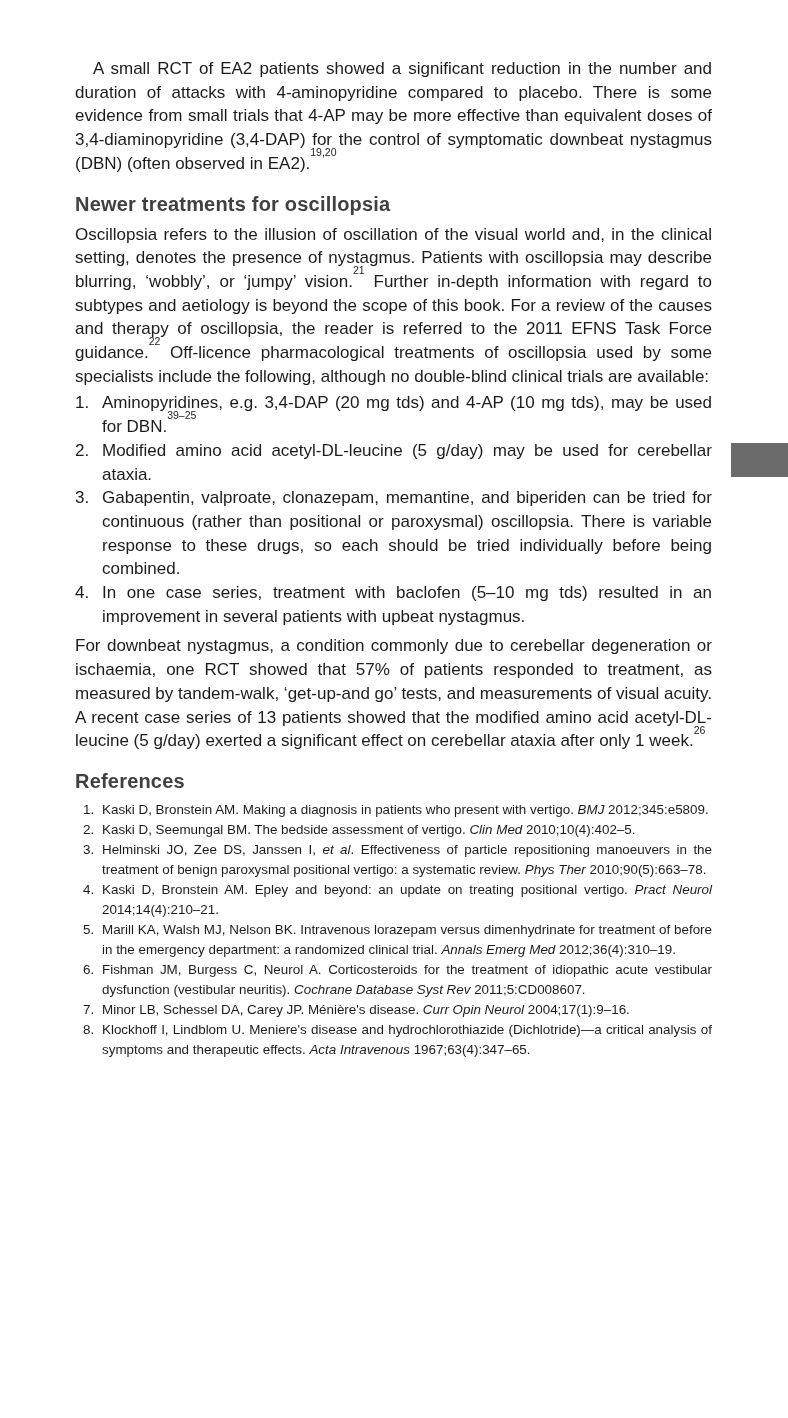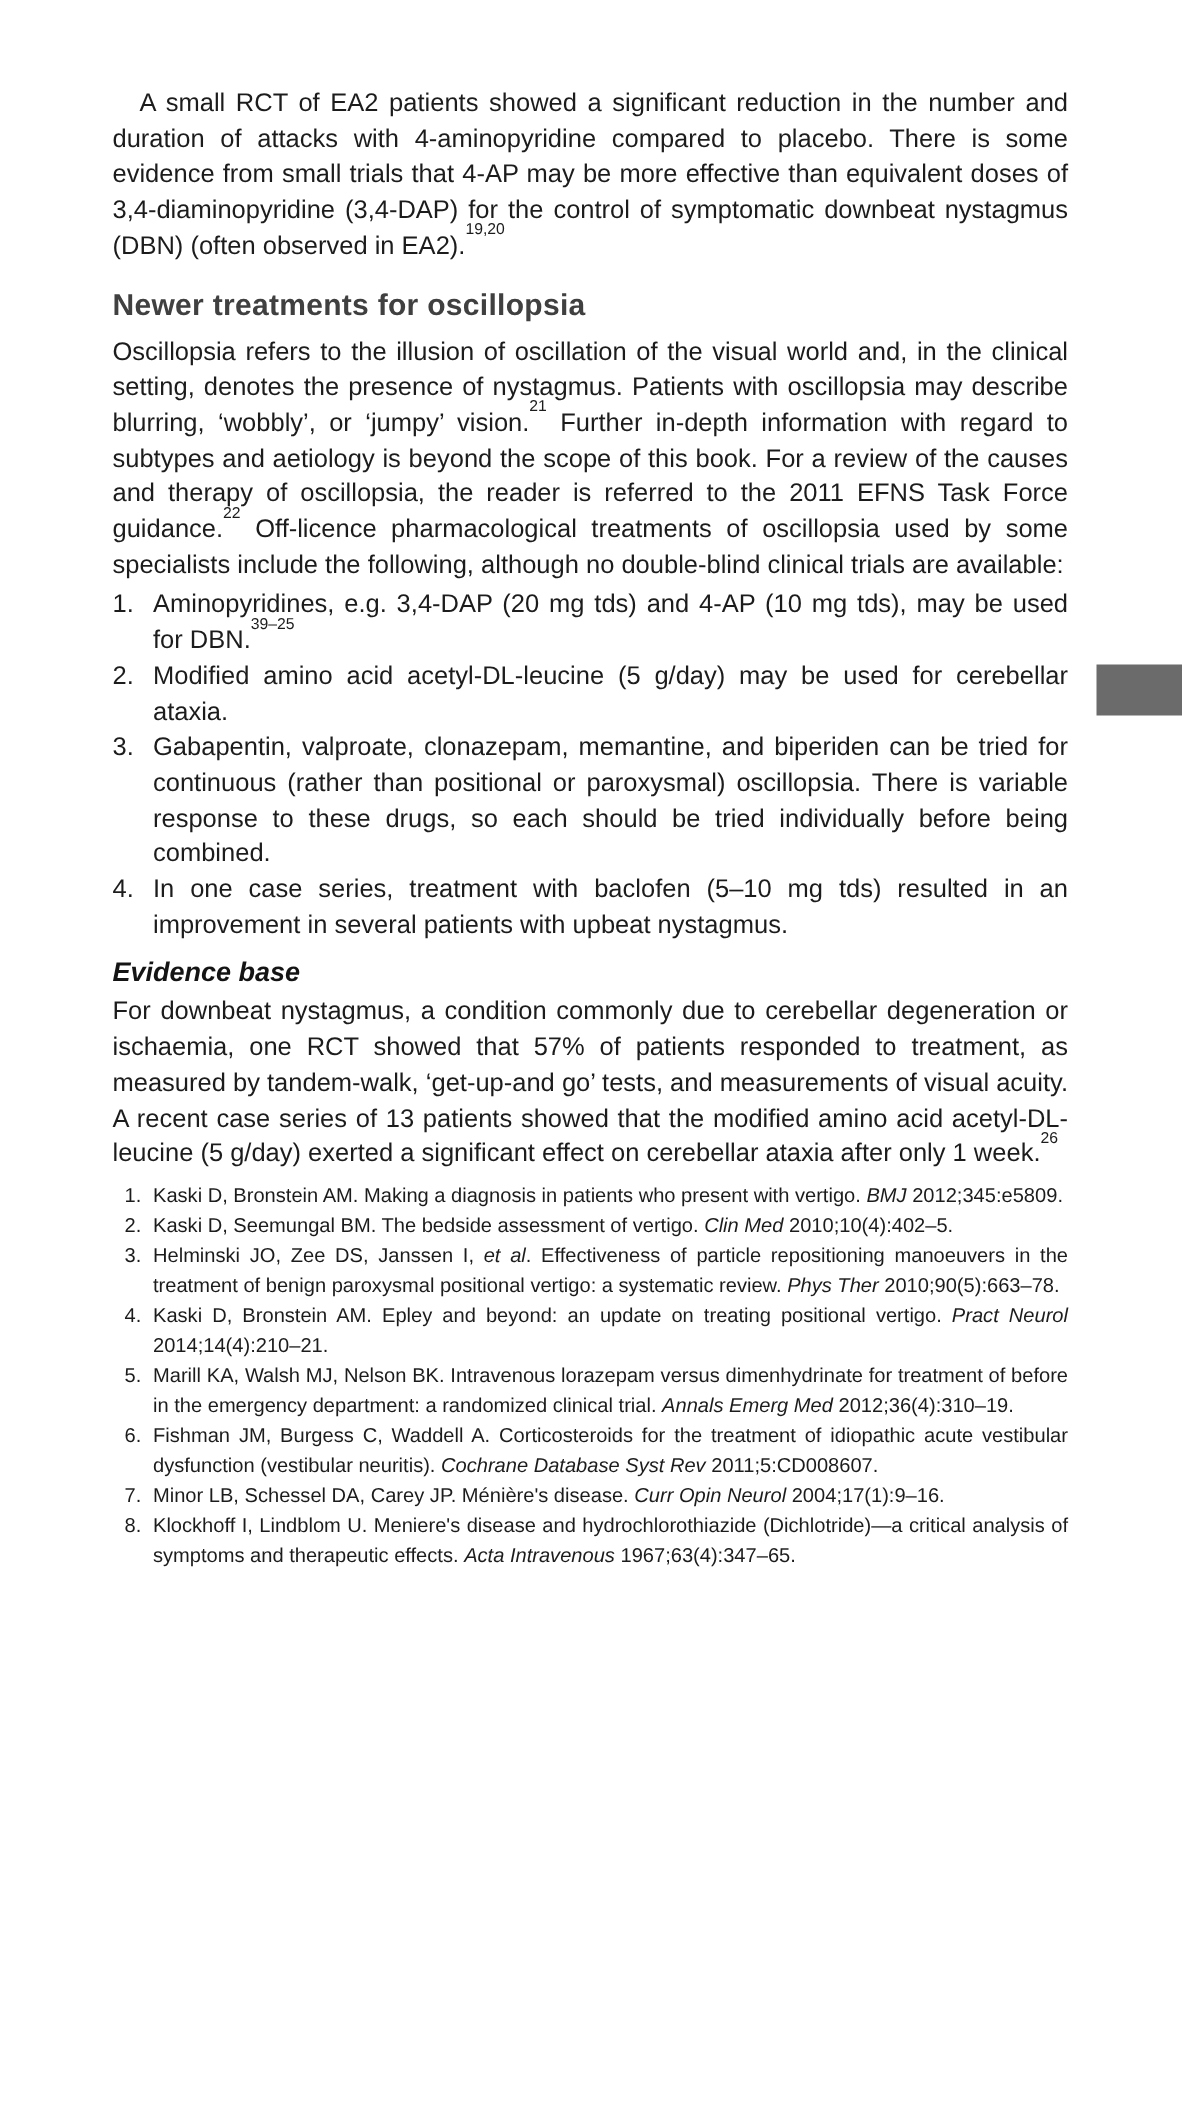--- a/index.html
+++ b/index.html
@@ -121,24 +121,24 @@
       <li>
         <span class="li-num">3.</span>
         <span class="li-text">Gabapentin, valproate, clonazepam, memantine, and biperiden can be tried for continuous (rather than positional or paroxysmal) oscillopsia. There is variable response to these drugs, so each should be tried individually before being combined.</span>
       </li>
       <li>
         <span class="li-num">4.</span>
         <span class="li-text">In one case series, treatment with baclofen (5–10 mg tds) resulted in an improvement in several patients with upbeat nystagmus.</span>
       </li>
     </ol>
 
-    <h3 class="evidence">Evidence base</h3>
 
     <p class="body-par"><span>For downbeat nystagmus, a condition commonly due to cerebellar degeneration or ischaemia, one RCT showed that 57% of patients responded to treatment, as measured by tandem-walk, ‘get-up-and go’ tests, and measurements of visual acuity. A recent case series of 13 patients showed that the modified amino acid acetyl-DL-leucine (5 g/day) exerted a significant effect on cerebellar ataxia after only 1 week.</span><sup class="ref">26</sup></p>
 
+    <h2 class="sect">References</h2>
 
     <ol class="refs">
       <li>
         <span class="li-num">1.</span>
         <span class="li-text"><span>Kaski D, Bronstein AM. Making a diagnosis in patients who present with vertigo. </span><span class="ital">BMJ</span><span> 2012;345:e5809.</span></span>
       </li>
       <li>
         <span class="li-num">2.</span>
         <span class="li-text"><span>Kaski D, Seemungal BM. The bedside assessment of vertigo. </span><span class="ital">Clin Med</span><span> 2010;10(4):402–5.</span></span>
       </li>
@@ -149,21 +149,21 @@
       <li>
         <span class="li-num">4.</span>
         <span class="li-text"><span>Kaski D, Bronstein AM. Epley and beyond: an update on treating positional vertigo. </span><span class="ital">Pract Neurol</span><span> 2014;14(4):210–21.</span></span>
       </li>
       <li>
         <span class="li-num">5.</span>
         <span class="li-text"><span>Marill KA, Walsh MJ, Nelson BK. Intravenous lorazepam versus dimenhydrinate for treatment of before in the emergency department: a randomized clinical trial. </span><span class="ital">Annals Emerg Med</span><span> 2012;36(4):310–19.</span></span>
       </li>
       <li>
         <span class="li-num">6.</span>
-        <span class="li-text"><span>Fishman JM, Burgess C, Waddell A. Corticosteroids for the treatment of idiopathic acute vestibular dysfunction (vestibular neuritis). </span><span class="ital">Cochrane Database Syst Rev</span><span> 2011;5:CD008607.</span></span>
+        <span class="li-text"><span>Fishman JM, Burgess C, Neurol A. Corticosteroids for the treatment of idiopathic acute vestibular dysfunction (vestibular neuritis). </span><span class="ital">Cochrane Database Syst Rev</span><span> 2011;5:CD008607.</span></span>
       </li>
       <li>
         <span class="li-num">7.</span>
         <span class="li-text"><span>Minor LB, Schessel DA, Carey JP. Ménière's disease. </span><span class="ital">Curr Opin Neurol</span><span> 2004;17(1):9–16.</span></span>
       </li>
       <li>
         <span class="li-num">8.</span>
         <span class="li-text"><span>Klockhoff I, Lindblom U. Meniere's disease and hydrochlorothiazide (Dichlotride)—a critical analysis of symptoms and therapeutic effects. </span><span class="ital">Acta Intravenous</span><span> 1967;63(4):347–65.</span></span>
       </li>
     </ol>

